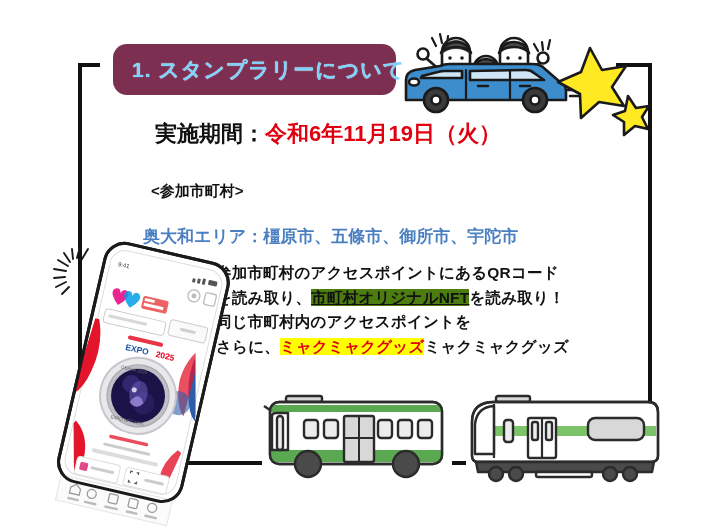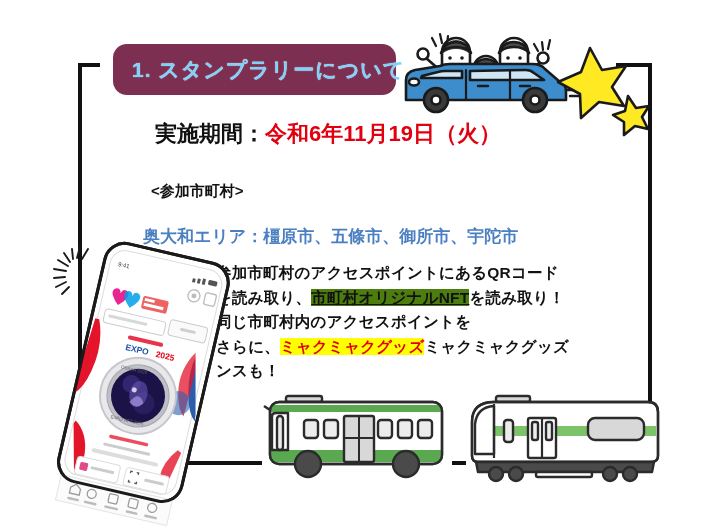--- a/index.html
+++ b/index.html
@@ -140,21 +140,20 @@
   </div>
 
   <div class="muni-head">&lt;参加市町村&gt;</div>
   <div class="muni-line muni-okuyamato">奥大和エリア：橿原市、五條市、御所市、宇陀市</div>
 
   <div class="body-para">
     <span class="body-line">参加市町村のアクセスポイントにあるQRコード</span>
     <span class="body-line"><span>を読み取り、</span><span class="hl">市町村オリジナルNFT</span><span>を読み取り！</span></span>
     <span class="body-line">同じ市町村内のアクセスポイントを</span>
     <span class="body-line"><span>さらに、</span><span class="hl-red">ミャクミャクグッズ</span><span>ミャクミャクグッズ</span></span>
-    <span class="body-line">ンスも！</span>
   </div>
 
   <div class="car-wrap">
     <svg width="190" height="110" viewBox="0 0 190 110">
       <g stroke="#1a1a1a" stroke-width="2.6" stroke-linecap="round" stroke-linejoin="round" fill="none">
 
         <path d="M50 66 L50 50 a14 14 0 0 1 28 0 L78 66 Z" fill="#ffffff"></path>
         <path d="M50 52 a14 14 0 0 1 28 0 q-6 -5 -14 -5 q-8 0 -14 5 Z" fill="#4a4a4a" stroke="none"></path>
         <path d="M49 51 q4 -11 15 -11 q11 0 15 11 q-5 -6 -15 -6 q-10 0 -15 6 Z" fill="#4a4a4a"></path>
         <circle cx="58" cy="56" r="1.8" fill="#1a1a1a" stroke="none"></circle>

